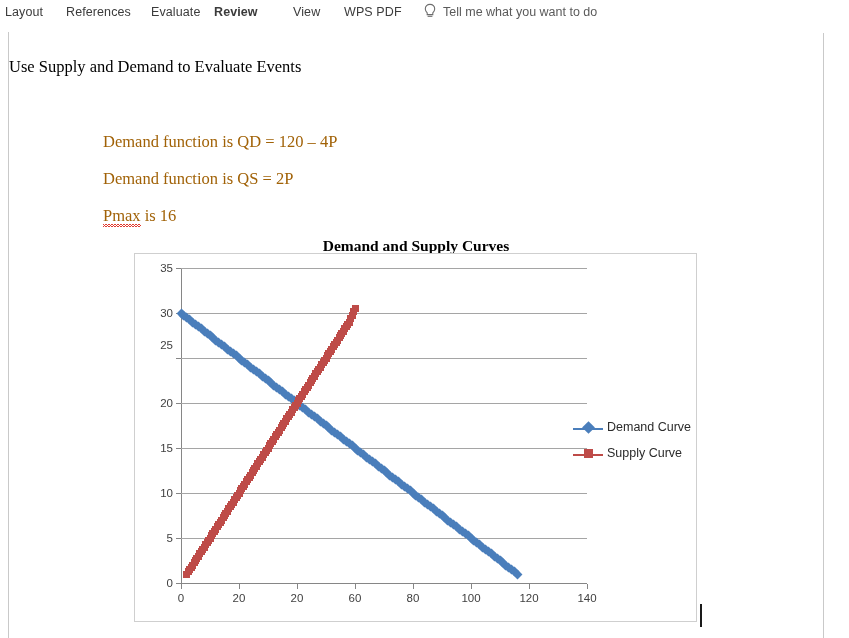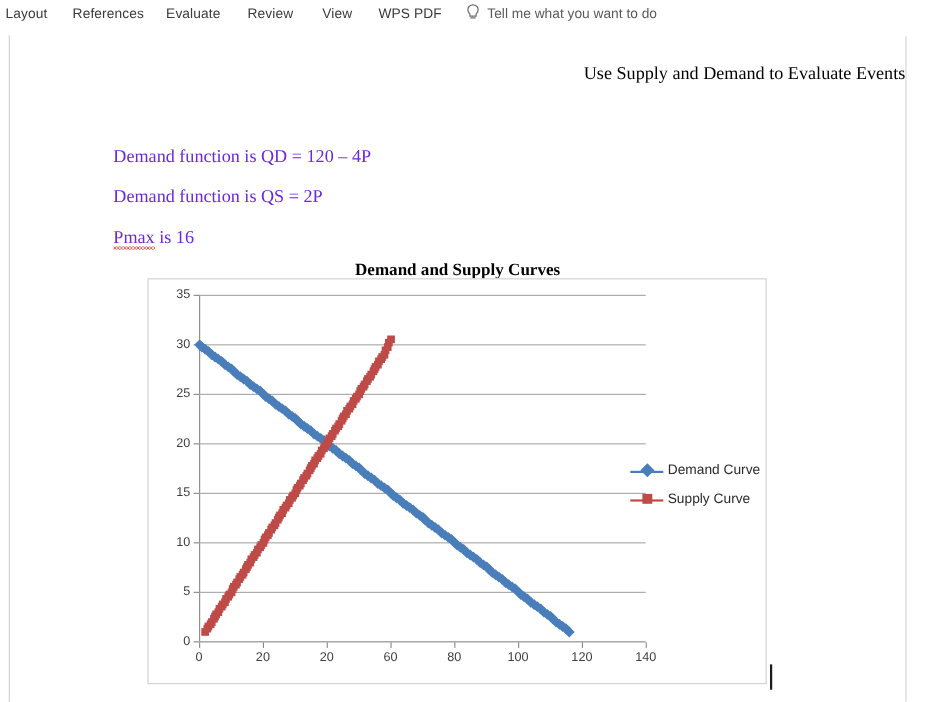--- a/index.html
+++ b/index.html
@@ -74,41 +74,41 @@
     width: 814px;
     height: 611px;
     background: #ffffff;
   }
 
   
   .doc-title {
     position: absolute;
     left: 0; top: 30px;
     width: 814px;
-    text-align: right;
+    text-align: left;
     font-family: "Liberation Serif", serif;
     font-size: 16.5px;
     color: #000000;
   }
   .doc-subtitle {
     position: absolute;
     left: 0; top: 70px;
     width: 814px;
     text-align: center;
     font-family: "Liberation Serif", serif;
     font-size: 15.5px;
     font-weight: bold;
     color: #000000;
   }
   .doc-para {
     position: absolute;
     left: 94px;
     font-family: "Liberation Serif", serif;
     font-size: 16.5px;
-    color: #6d28d9;
+    color: #a16207;
     white-space: nowrap;
   }
   .p1 { top: 105px; }
   .p2 { top: 142px; }
   .p3 { top: 179px; }
 
   .misspelled {
     position: relative;
     display: inline-block;
   }
@@ -276,21 +276,21 @@
   }
 </style>
 </head>
 <body>
 
 <div class="ribbon">
   <div id="ribbon-tabs">
       <span class="ribbon-tab" style="left: 5px;">Layout</span>
       <span class="ribbon-tab" style="left: 66px;">References</span>
       <span class="ribbon-tab" style="left: 151px;">Evaluate</span>
-      <span class="ribbon-tab" style="left: 225px;">Review</span>
+      <span class="ribbon-tab" style="left: 214px; font-weight: bold;">Review</span>
       <span class="ribbon-tab" style="left: 293px;">View</span>
       <span class="ribbon-tab" style="left: 344px;">WPS PDF</span>
     </div>
 
   <span class="bulb-icon">
     <svg width="14" height="18" viewBox="0 0 14 18">
       <path d="M7 1.4 C4.2 1.4 2.3 3.4 2.3 5.9 C2.3 7.6 3.3 8.8 4.2 9.9 L4.2 11.6 L9.8 11.6 L9.8 9.9 C10.7 8.8 11.7 7.6 11.7 5.9 C11.7 3.4 9.8 1.4 7 1.4 Z" fill="none" stroke="#6d6d6d" stroke-width="1.1"></path>
       <line x1="4.6" y1="13.3" x2="9.4" y2="13.3" stroke="#6d6d6d" stroke-width="1.1"></line>
     </svg>
   </span>
@@ -328,21 +328,21 @@
         <div class="tick-y" style="top: 225px;"></div>
         <div class="ylab" style="top: 225px;">10</div>
         <div class="gridline" style="top: 180px;"></div>
         <div class="tick-y" style="top: 180px;"></div>
         <div class="ylab" style="top: 180px;">15</div>
         <div class="gridline" style="top: 135px;"></div>
         <div class="tick-y" style="top: 135px;"></div>
         <div class="ylab" style="top: 135px;">20</div>
         <div class="gridline" style="top: 90px;"></div>
         <div class="tick-y" style="top: 90px;"></div>
-        <div class="ylab" style="top: 90px;">25</div>
+        <div class="ylab" style="top: 77px;">25</div>
         <div class="gridline" style="top: 45px;"></div>
         <div class="tick-y" style="top: 45px;"></div>
         <div class="ylab" style="top: 45px;">30</div>
         <div class="gridline" style="top: 0px;"></div>
         <div class="tick-y" style="top: 0px;"></div>
         <div class="ylab" style="top: 0px;">35</div>
         <div class="tick-x" style="left: 0px;"></div>
         <div class="xlab" style="left: 0px;">0</div>
         <div class="tick-x" style="left: 58px;"></div>
         <div class="xlab" style="left: 58px;">20</div>

